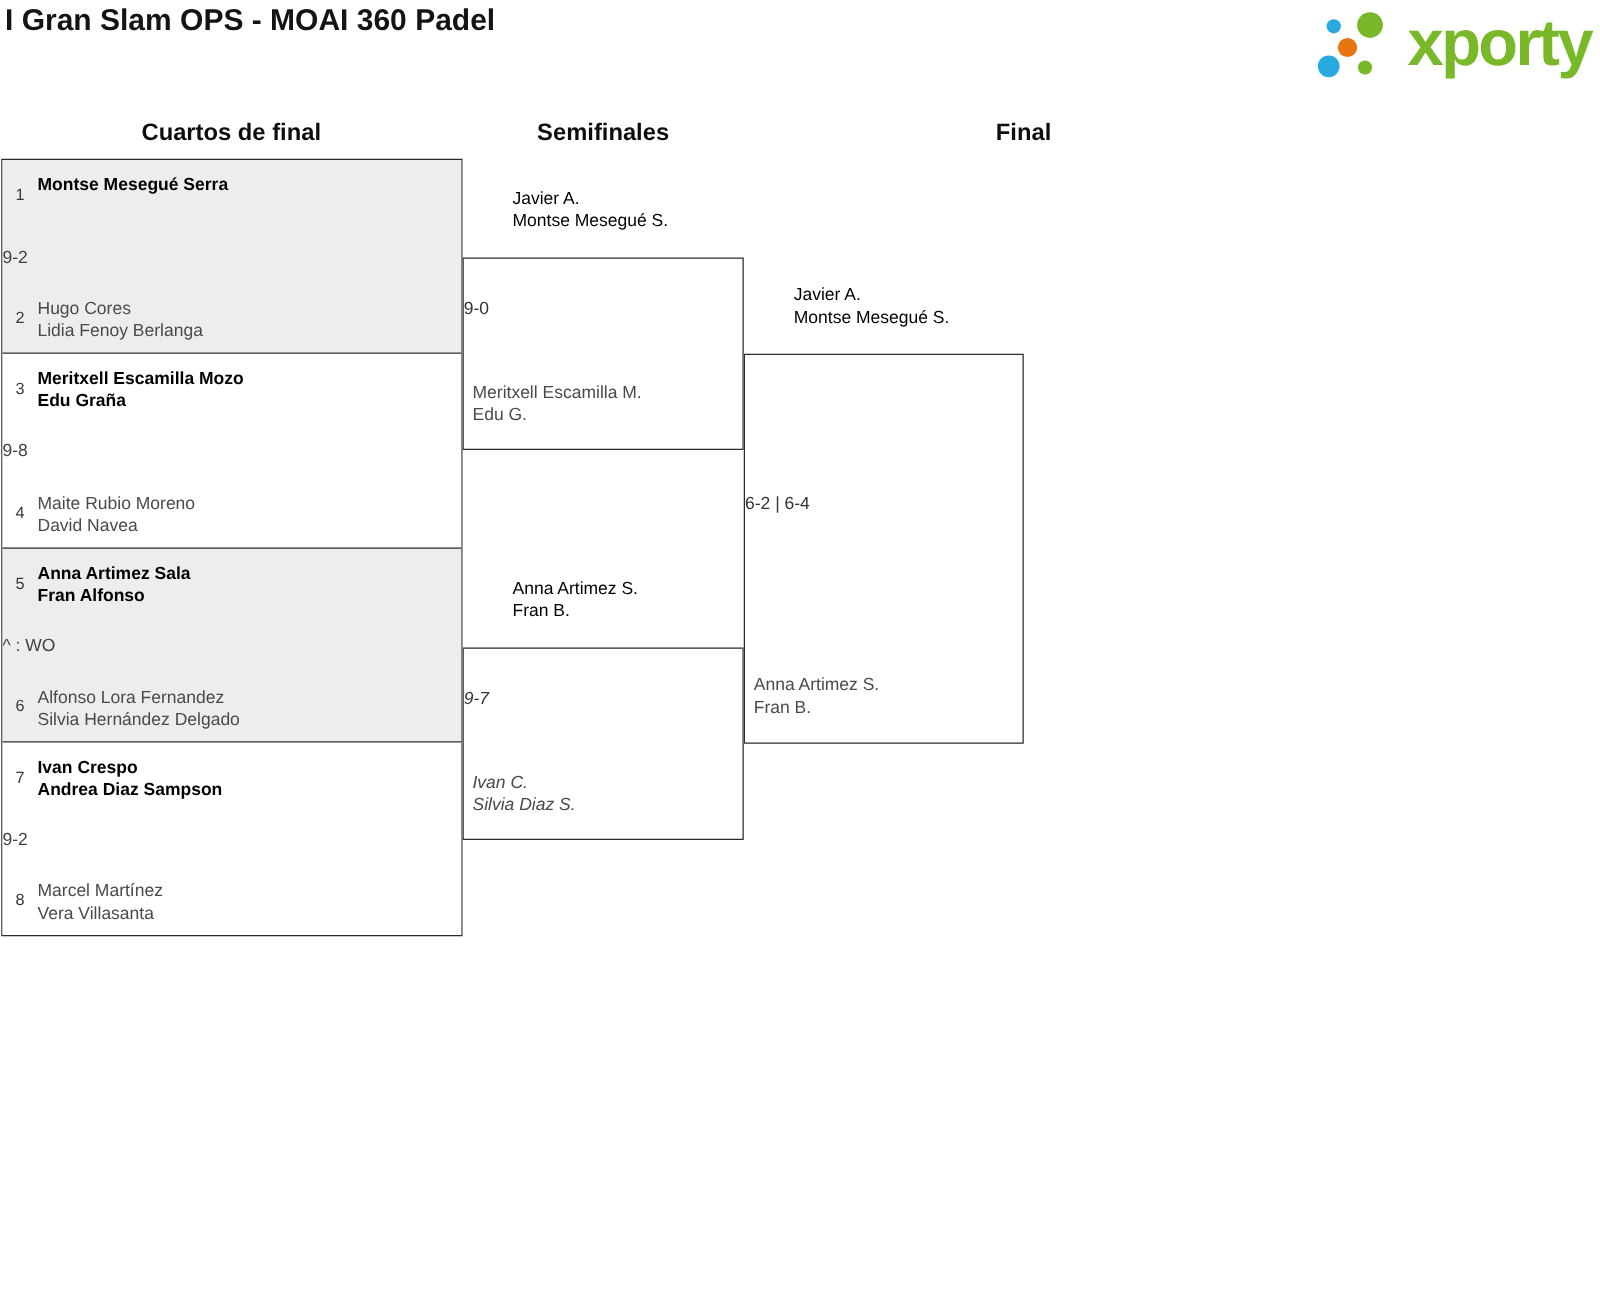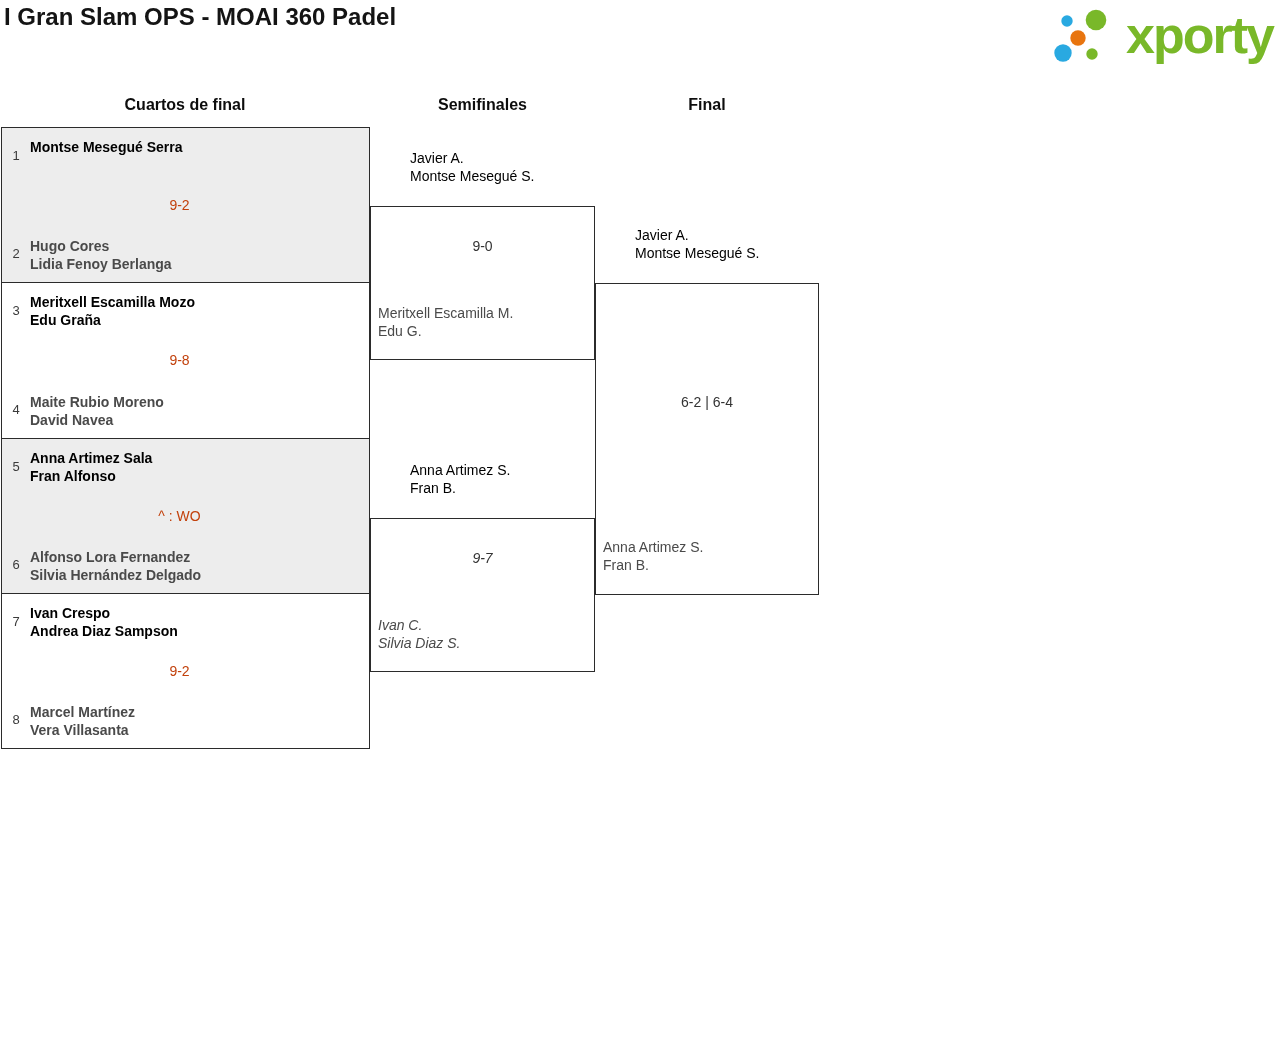--- a/index.html
+++ b/index.html
@@ -14,48 +14,48 @@
   .canvas{position:relative;width:1280px;height:1048px;background:#fff;overflow:hidden;}
 
   
   .page-title{position:absolute;left:4px;top:1px;font-size:24px;font-weight:700;
     line-height:32px;color:#141414;letter-spacing:0;}
   .logo{position:absolute;left:1048px;top:0;height:76px;display:flex;align-items:flex-start;cursor:pointer;}
   .logo-text{font-size:52px;font-weight:700;line-height:70px;color:var(--green);
     letter-spacing:-2px;margin-left:18px;}
 
   
-  .col-header{position:absolute;top:96px;font-size:16px;font-weight:700;color:#0d0d0d;text-align:center;}
+  .col-header{position:absolute;top:96px;font-size:19px;font-weight:700;color:#0d0d0d;text-align:center;}
   .col-header.qf{left:0;width:370px;}
   .col-header.sf{left:370px;width:225px;}
-  .col-header.fin{left:595px;width:224px;}
+  .col-header.fin{left:617px;width:224px;text-align:right;}
 
   
   .qf-box{position:absolute;left:1px;top:127px;width:369px;height:622px;
     border:1px solid var(--border);display:flex;flex-direction:column;}
   .qf-row{position:relative;flex:1;background:#fff;}
   .qf-row.shaded{background:var(--shade);}
   .qf-row + .qf-row{border-top:1px solid var(--border);}
 
   .seed{position:absolute;left:5px;width:18px;text-align:center;font-size:13px;color:#3a3a3a;line-height:16px;}
   .seed.s-top{top:20px;}
   .seed.s-bottom{bottom:20px;}
   .team{position:absolute;left:28px;right:8px;font-size:14px;line-height:18px;}
   .team.t-top{top:10px;font-weight:700;color:#000;}
-  .team.t-bottom{bottom:9px;font-weight:700;color:var(--loser);}
+  .team.t-bottom{bottom:9px;font-weight:400;color:var(--loser);}
   .row-score{position:absolute;left:0;right:12px;top:50%;transform:translateY(-50%);
-    text-align:center;font-size:14px;color:#c2410c;}
+    font-size:14px;color:#404040;}
 
   
   .round-box{position:absolute;border:1px solid var(--border);background:#fff;}
   .sf1{left:370px;top:206px;width:225px;height:154px;}
   .sf2{left:370px;top:518px;width:225px;height:154px;font-style:italic;}
   .final-box{left:595px;top:283px;width:224px;height:312px;}
 
-  .box-score{position:absolute;left:0;right:0;text-align:center;font-size:14px;color:#333;line-height:18px;}
+  .box-score{position:absolute;left:0;right:0;text-align:left;font-size:14px;color:#333;line-height:18px;}
   .sf1 .box-score,.sf2 .box-score{top:30px;}
   .final-box .box-score{top:109px;}
 
   .loser-label{position:absolute;left:7px;right:6px;font-size:14px;line-height:18px;color:var(--loser);}
   .sf1 .loser-label,.sf2 .loser-label{bottom:19px;}
   .final-box .loser-label{bottom:20px;}
 
   .advance-label{position:absolute;font-size:14px;font-weight:400;line-height:18px;color:#000;margin-left:33px;}
   .adv-sf1{left:377px;top:149px;}
   .adv-sf2{left:377px;top:461px;}

